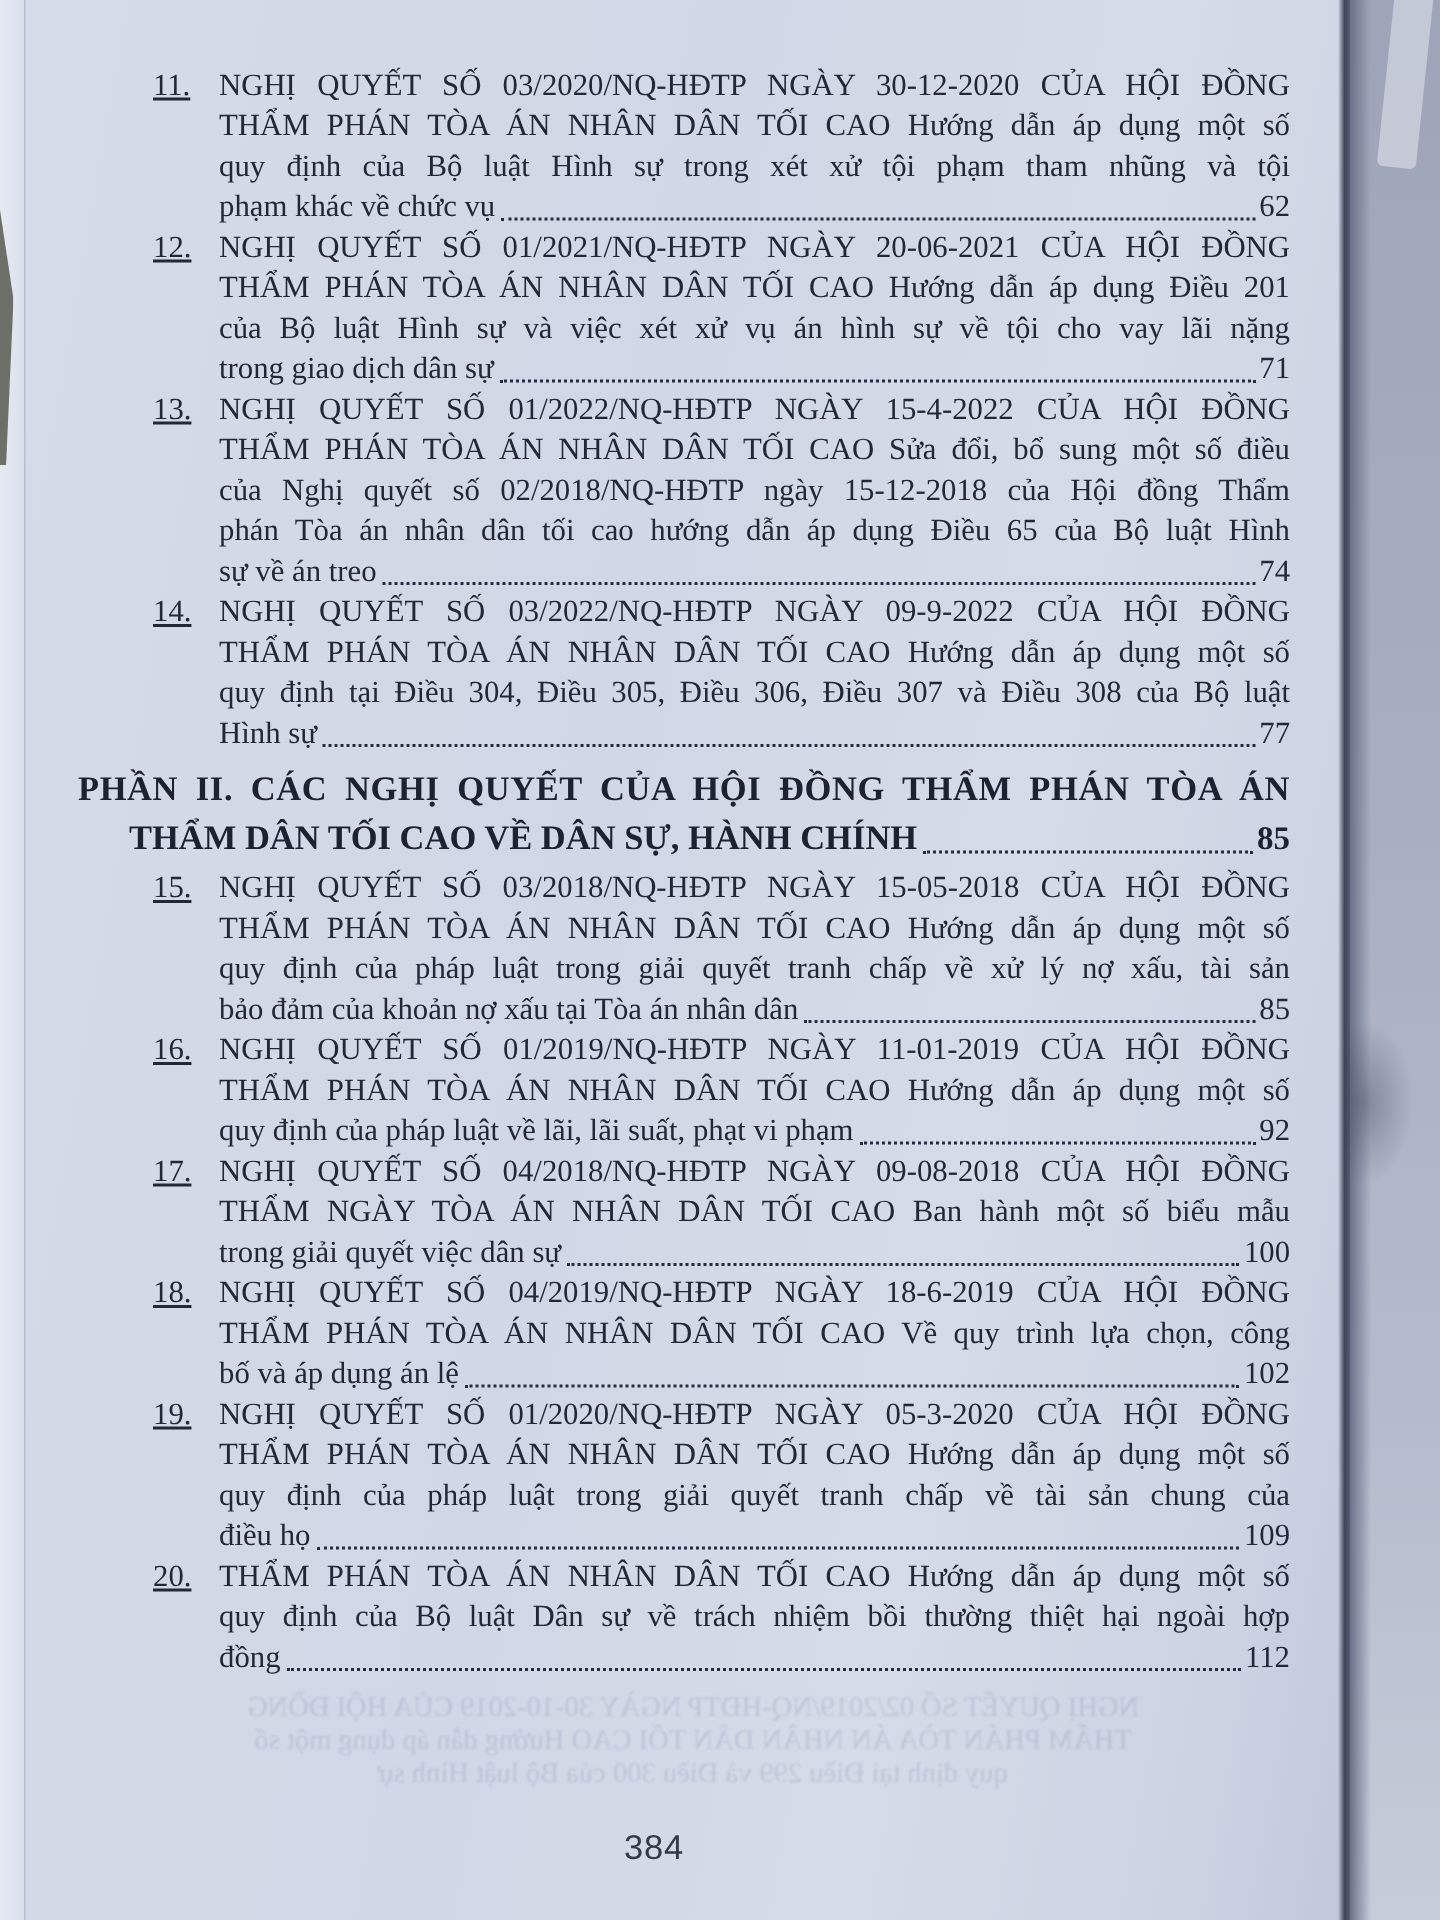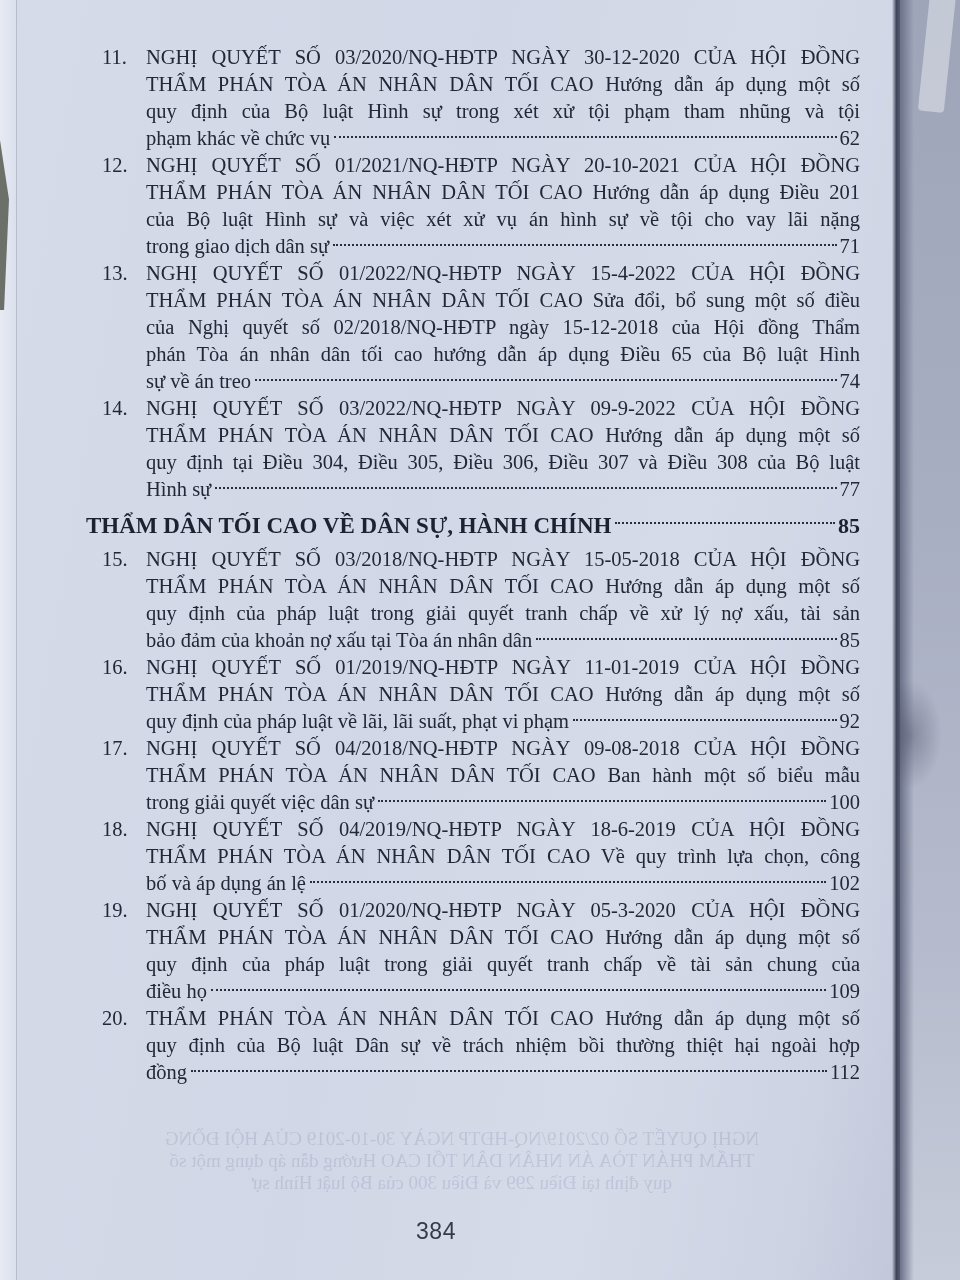--- a/index.html
+++ b/index.html
@@ -35,31 +35,31 @@
 
   
   .toc {
     position: absolute;
     left: 100px; top: 44px;
     width: 760px;
   }
   .entry { position: relative; padding-left: 46px; }
   .num {
     position: absolute; left: 2px; top: 0;
-    font-size: 20.5px; line-height: 27px;
+    font-size: 20.5px; line-height: 27px; text-decoration: underline;
   }
   .toc-line {
     font-size: 20.5px; line-height: 27px;
     word-spacing: 1px;
     text-align: justify;
     -moz-text-align-last: justify;
     text-align-last: justify;
   }
   .lastline {
-    display: flex; align-items: center;
+    display: flex; align-items: flex-end;
     font-size: 20.5px; line-height: 27px;
   }
   .lasttext { white-space: nowrap; }
   .leader {
     flex: 1 1 auto; min-width: 14px;
     border-bottom: 2.4px dotted #272c40;
     margin: 0 3px 5px 4px;
     height: 1px;
   }
   .pagenum { white-space: nowrap; }
@@ -152,21 +152,21 @@
     <div class="lastline">
       <span class="lasttext">phạm khác về chức vụ</span>
       <span class="leader"></span>
       <span class="pagenum">62</span>
     </div>
   </div>
 
   <div class="entry">
     <span class="num">12.</span>
     <div>
-            <div class="toc-line">NGHỊ QUYẾT SỐ 01/2021/NQ-HĐTP NGÀY 20-10-2021 CỦA HỘI ĐỒNG</div>
+            <div class="toc-line">NGHỊ QUYẾT SỐ 01/2021/NQ-HĐTP NGÀY 20-06-2021 CỦA HỘI ĐỒNG</div>
             <div class="toc-line">THẨM PHÁN TÒA ÁN NHÂN DÂN TỐI CAO Hướng dẫn áp dụng Điều 201</div>
             <div class="toc-line">của Bộ luật Hình sự và việc xét xử vụ án hình sự về tội cho vay lãi nặng</div>
           </div>
     <div class="lastline">
       <span class="lasttext">trong giao dịch dân sự</span>
       <span class="leader"></span>
       <span class="pagenum">71</span>
     </div>
   </div>
 
@@ -193,20 +193,21 @@
             <div class="toc-line">quy định tại Điều 304, Điều 305, Điều 306, Điều 307 và Điều 308 của Bộ luật</div>
           </div>
     <div class="lastline">
       <span class="lasttext">Hình sự</span>
       <span class="leader"></span>
       <span class="pagenum">77</span>
     </div>
   </div>
 
   <div class="section">
+    <div class="sec-line1">PHẦN II. CÁC NGHỊ QUYẾT CỦA HỘI ĐỒNG THẨM PHÁN TÒA ÁN</div>
     <div class="lastline sec-last">
       <span class="lasttext">THẨM DÂN TỐI CAO VỀ DÂN SỰ, HÀNH CHÍNH</span>
       <span class="leader"></span>
       <span class="pagenum sec-page">85</span>
     </div>
   </div>
 
   <div class="entry">
     <span class="num">15.</span>
     <div>
@@ -231,21 +232,21 @@
       <span class="lasttext">quy định của pháp luật về lãi, lãi suất, phạt vi phạm</span>
       <span class="leader"></span>
       <span class="pagenum">92</span>
     </div>
   </div>
 
   <div class="entry">
     <span class="num">17.</span>
     <div>
             <div class="toc-line">NGHỊ QUYẾT SỐ 04/2018/NQ-HĐTP NGÀY 09-08-2018 CỦA HỘI ĐỒNG</div>
-            <div class="toc-line">THẨM PHÁN TÒA ÁN NHÂN DÂN TỐI CAO Ban hành một số biểu mẫu</div>
+            <div class="toc-line">THẨM NGÀY TÒA ÁN NHÂN DÂN TỐI CAO Ban hành một số biểu mẫu</div>
           </div>
     <div class="lastline">
       <span class="lasttext">trong giải quyết việc dân sự</span>
       <span class="leader"></span>
       <span class="pagenum">100</span>
     </div>
   </div>
 
   <div class="entry">
     <span class="num">18.</span>

